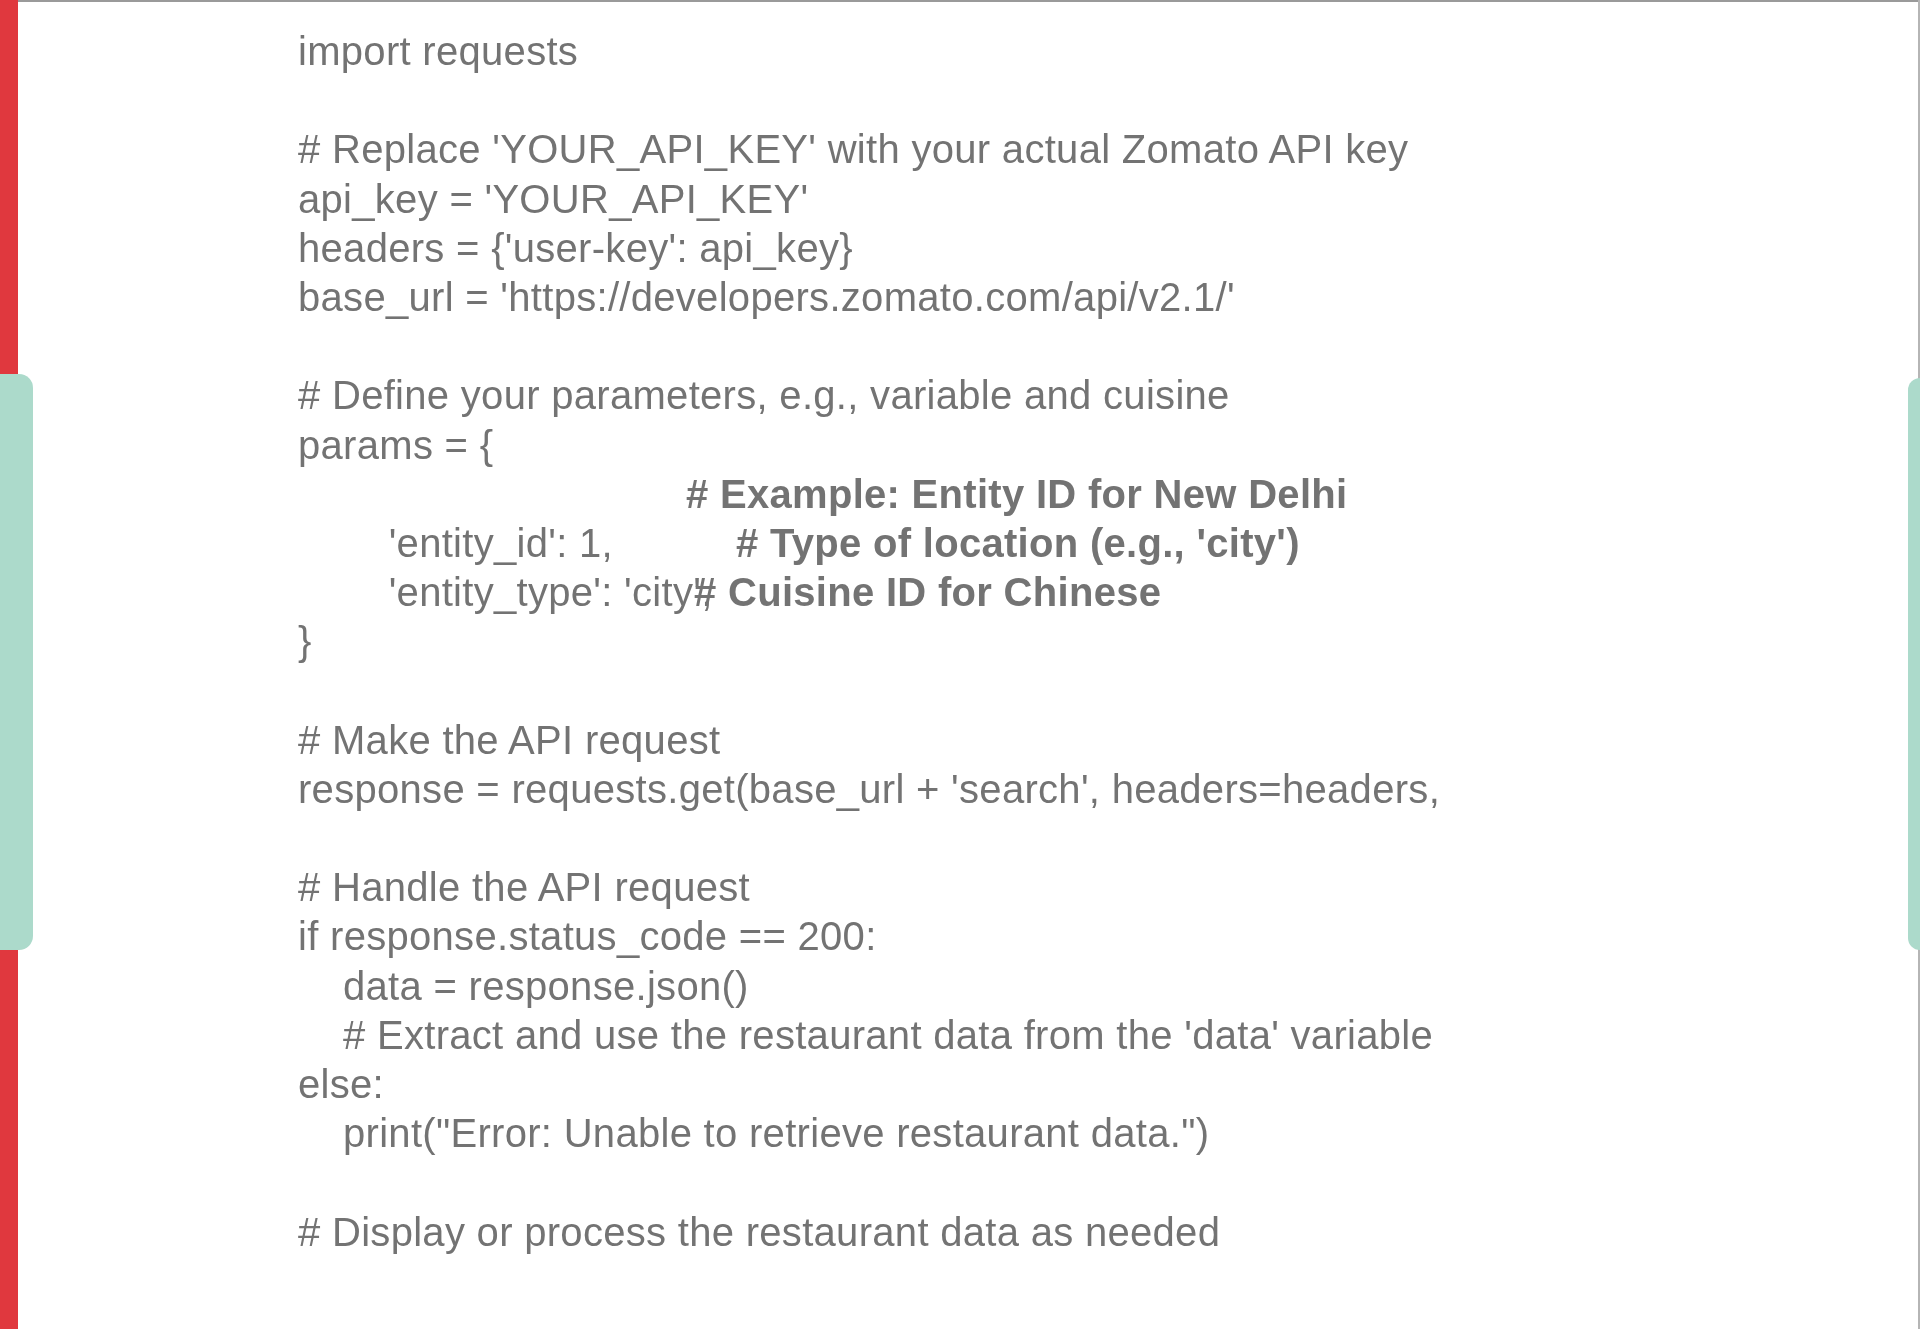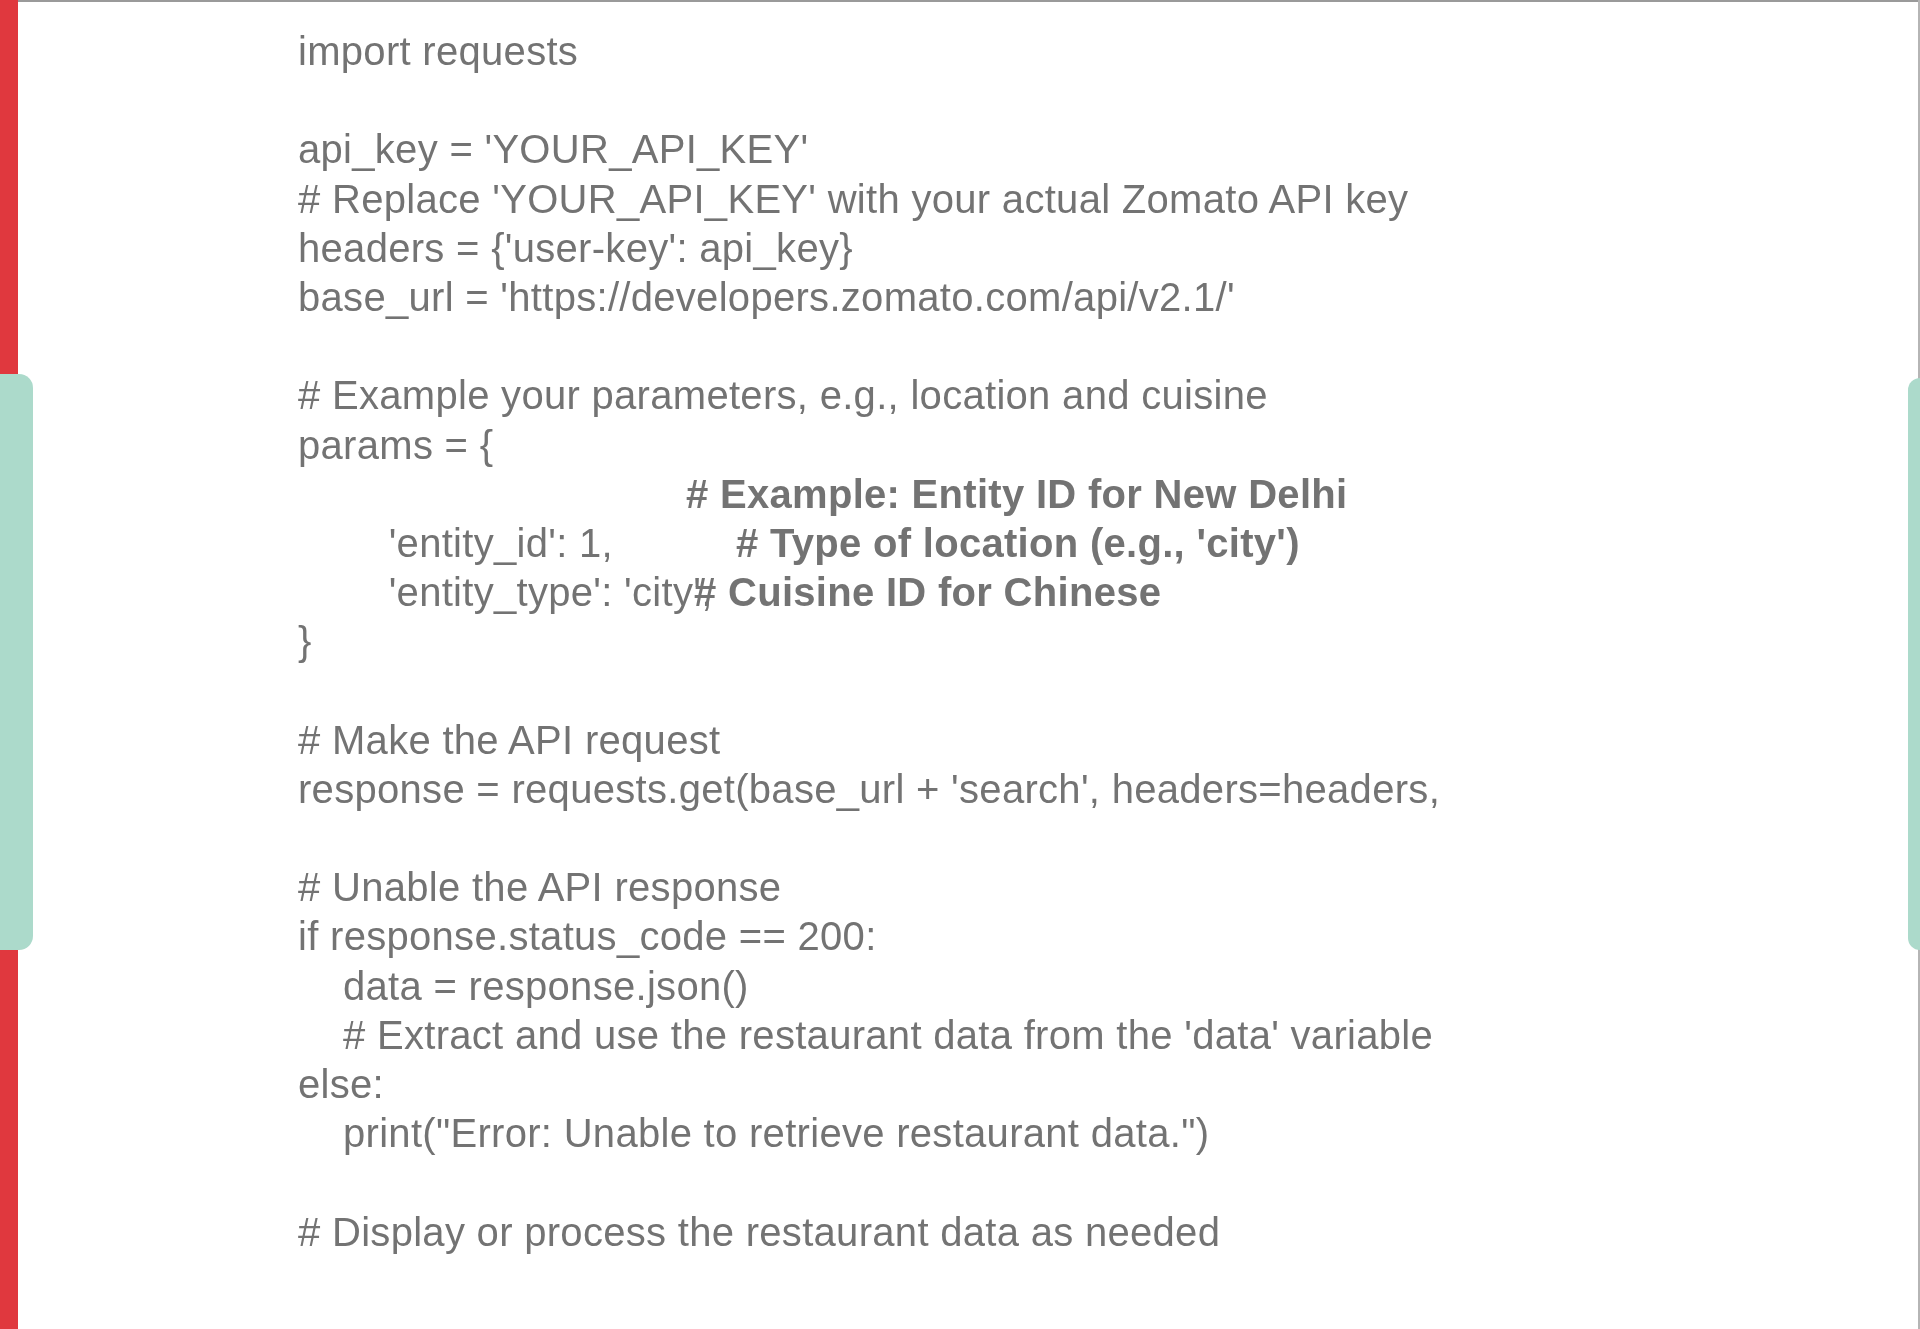--- a/index.html
+++ b/index.html
@@ -32,44 +32,44 @@
 
 <div class="top-border"></div>
 <div class="right-border"></div>
 <div class="red-stripe"></div>
 <div class="teal-left"></div>
 <div class="teal-right"></div>
 
 <div class="code">
   <div class="line">import requests</div>
   <div class="line"></div>
+  <div class="line"># Replace 'YOUR_API_KEY' with your actual Zomato API key</div>
   <div class="line">api_key = 'YOUR_API_KEY'</div>
-  <div class="line"># Replace 'YOUR_API_KEY' with your actual Zomato API key</div>
   <div class="line">headers = {'user-key': api_key}</div>
   <div class="line">base_url = 'https://developers.zomato.com/api/v2.1/'</div>
   <div class="line"></div>
-  <div class="line"># Example your parameters, e.g., location and cuisine</div>
+  <div class="line"># Define your parameters, e.g., variable and cuisine</div>
   <div class="line">params = {</div>
   <div class="line indent">
     <span>'entity_id': 1,</span>
     <span class="cmt" style="left:388px"># Example: Entity ID for New Delhi</span>
   </div>
   <div class="line indent">
     <span>'entity_type': 'city',</span>
     <span class="cmt" style="left:438px"># Type of location (e.g., 'city')</span>
   </div>
   <div class="line indent">
     <span class="cmt" style="left:396px"># Cuisine ID for Chinese</span>
   </div>
   <div class="line">}</div>
   <div class="line"></div>
   <div class="line"># Make the API request</div>
   <div class="line">response = requests.get(base_url + 'search', headers=headers,</div>
   <div class="line"></div>
-  <div class="line"># Unable the API response</div>
+  <div class="line"># Handle the API request</div>
   <div class="line">if response.status_code == 200:</div>
   <div class="line indent">data = response.json()</div>
   <div class="line indent"># Extract and use the restaurant data from the 'data' variable</div>
   <div class="line">else:</div>
   <div class="line indent">print("Error: Unable to retrieve restaurant data.")</div>
   <div class="line"></div>
   <div class="line"># Display or process the restaurant data as needed</div>
 </div>
 
 </body></html>

